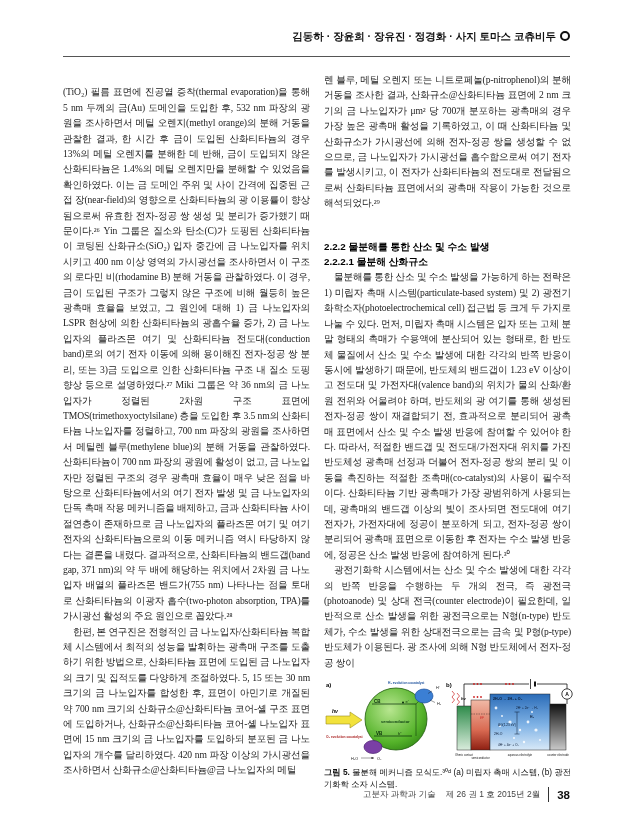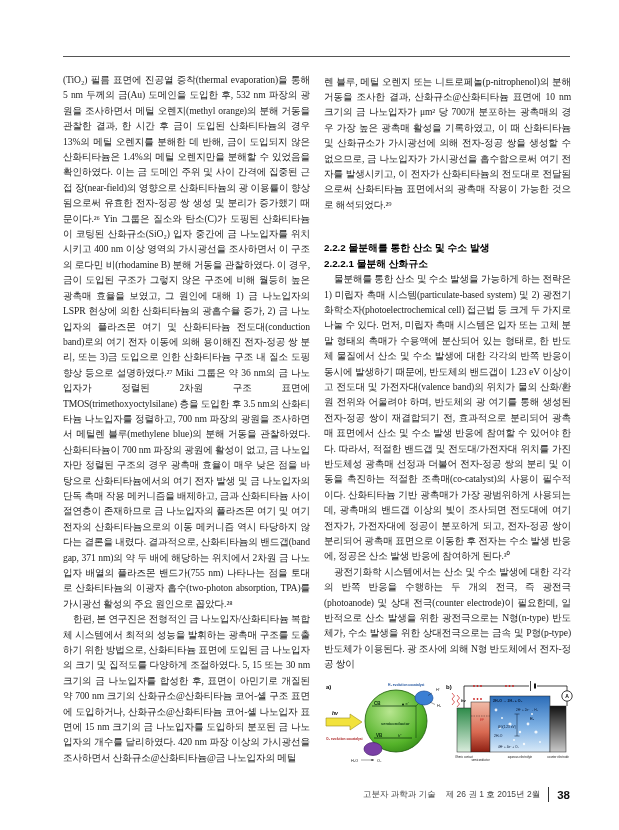--- a/index.html
+++ b/index.html
@@ -45,31 +45,34 @@
   .ftr .journal { margin-right:10px;margin-left:17px; }
   .ftr .vbar { width:1px; height:15px; background:#333; margin:0 8px; }
   .ftr .pageno { font-size:11.5px; font-weight:bold; color:#111; }
   .svgtxt { font-family:"Liberation Sans", sans-serif; }
 </style>
 </head>
 <body>
 
 <div class="page">
 
+  <div class="hdr">
+    <span>김동하 · 장윤희 · 장유진 · 정경화 · 사지 토마스 코츄비두</span><span class="ring"></span>
+  </div>
   <div class="hdr-rule"></div>
 
   <div class="columns">
 
     <section class="col">
       <p>(TiO₂) 필름 표면에 진공열 증착(thermal evaporation)을 통해 5 nm 두께의 금(Au) 도메인을 도입한 후, 532 nm 파장의 광원을 조사하면서 메틸 오렌지(methyl orange)의 분해 거동을 관찰한 결과, 한 시간 후 금이 도입된 산화티타늄의 경우 13%의 메틸 오렌지를 분해한 데 반해, 금이 도입되지 않은 산화티타늄은 1.4%의 메틸 오렌지만을 분해할 수 있었음을 확인하였다. 이는 금 도메인 주위 및 사이 간격에 집중된 근접 장(near-field)의 영향으로 산화티타늄의 광 이용률이 향상됨으로써 유효한 전자-정공 쌍 생성 및 분리가 증가했기 때문이다.²⁶ Yin 그룹은 질소와 탄소(C)가 도핑된 산화티타늄이 코팅된 산화규소(SiO₂) 입자 중간에 금 나노입자를 위치시키고 400 nm 이상 영역의 가시광선을 조사하면서 이 구조의 로다민 비(rhodamine B) 분해 거동을 관찰하였다. 이 경우, 금이 도입된 구조가 그렇지 않은 구조에 비해 월등히 높은 광촉매 효율을 보였고, 그 원인에 대해 1) 금 나노입자의 LSPR 현상에 의한 산화티타늄의 광흡수율 증가, 2) 금 나노입자의 플라즈몬 여기 및 산화티타늄 전도대(conduction band)로의 여기 전자 이동에 의해 용이해진 전자-정공 쌍 분리, 또는 3)금 도입으로 인한 산화티타늄 구조 내 질소 도핑 향상 등으로 설명하였다.²⁷ Miki 그룹은 약 36 nm의 금 나노입자가 정렬된 2차원 구조 표면에 TMOS(trimethoxyoctylsilane) 층을 도입한 후 3.5 nm의 산화티타늄 나노입자를 정렬하고, 700 nm 파장의 광원을 조사하면서 메틸렌 블루(methylene blue)의 분해 거동을 관찰하였다. 산화티타늄이 700 nm 파장의 광원에 활성이 없고, 금 나노입자만 정렬된 구조의 경우 광촉매 효율이 매우 낮은 점을 바탕으로 산화티타늄에서의 여기 전자 발생 및 금 나노입자의 단독 촉매 작용 메커니즘을 배제하고, 금과 산화티타늄 사이 절연층이 존재하므로 금 나노입자의 플라즈몬 여기 및 여기 전자의 산화티타늄으로의 이동 메커니즘 역시 타당하지 않다는 결론을 내렸다. 결과적으로, 산화티타늄의 밴드갭(band gap, 371 nm)의 약 두 배에 해당하는 위치에서 2차원 금 나노입자 배열의 플라즈몬 밴드가(755 nm) 나타나는 점을 토대로 산화티타늄의 이광자 흡수(two-photon absorption, TPA)를 가시광선 활성의 주요 원인으로 꼽았다.²⁸</p>
       <p class="indent">한편, 본 연구진은 전형적인 금 나노입자/산화티타늄 복합체 시스템에서 최적의 성능을 발휘하는 광촉매 구조를 도출하기 위한 방법으로, 산화티타늄 표면에 도입된 금 나노입자의 크기 및 집적도를 다양하게 조절하였다. 5, 15 또는 30 nm 크기의 금 나노입자를 합성한 후, 표면이 아민기로 개질된 약 700 nm 크기의 산화규소@산화티타늄 코어-셸 구조 표면에 도입하거나, 산화규소@산화티타늄 코어-셸 나노입자 표면에 15 nm 크기의 금 나노입자를 도입하되 분포된 금 나노입자의 개수를 달리하였다. 420 nm 파장 이상의 가시광선을 조사하면서 산화규소@산화티타늄@금 나노입자의 메틸</p>
     </section>
 
     <section class="col">
-      <p>렌 블루, 메틸 오렌지 또는 니트로페놀(p-nitrophenol)의 분해 거동을 조사한 결과, 산화규소@산화티타늄 표면에 10 nm 크기의 금 나노입자가 μm² 당 700개 분포하는 광촉매의 경우 가장 높은 광촉매 활성을 기록하였고, 이 때 산화티타늄 및 산화규소가 가시광선에 의해 전자-정공 쌍을 생성할 수 없으므로, 금 나노입자가 가시광선을 흡수함으로써 여기 전자를 발생시키고, 이 전자가 산화티타늄의 전도대로 전달됨으로써 산화티타늄 표면에서의 광촉매 작용이 가능한 것으로 해석되었다.²⁹</p>
+      <p>렌 블루, 메틸 오렌지 또는 니트로페놀(p-nitrophenol)의 분해 거동을 조사한 결과, 산화규소@산화티타늄 표면에 2 nm 크기의 금 나노입자가 μm² 당 700개 분포하는 광촉매의 경우 가장 높은 광촉매 활성을 기록하였고, 이 때 산화티타늄 및 산화규소가 가시광선에 의해 전자-정공 쌍을 생성할 수 없으므로, 금 나노입자가 가시광선을 흡수함으로써 여기 전자를 발생시키고, 이 전자가 산화티타늄의 전도대로 전달됨으로써 산화티타늄 표면에서의 광촉매 작용이 가능한 것으로 해석되었다.²⁹</p>
       <h3>2.2.2 물분해를 통한 산소 및 수소 발생</h3>
       <h4>2.2.2.1 물분해 산화규소</h4>
       <p class="indent">물분해를 통한 산소 및 수소 발생을 가능하게 하는 전략은 1) 미립자 촉매 시스템(particulate-based system) 및 2) 광전기화학소자(photoelectrochemical cell) 접근법 등 크게 두 가지로 나눌 수 있다. 먼저, 미립자 촉매 시스템은 입자 또는 고체 분말 형태의 촉매가 수용액에 분산되어 있는 형태로, 한 반도체 물질에서 산소 및 수소 발생에 대한 각각의 반쪽 반응이 동시에 발생하기 때문에, 반도체의 밴드갭이 1.23 eV 이상이고 전도대 및 가전자대(valence band)의 위치가 물의 산화/환원 전위와 어울려야 하며, 반도체의 광 여기를 통해 생성된 전자-정공 쌍이 재결합되기 전, 효과적으로 분리되어 광촉매 표면에서 산소 및 수소 발생 반응에 참여할 수 있어야 한다. 따라서, 적절한 밴드갭 및 전도대/가전자대 위치를 가진 반도체성 광촉매 선정과 더불어 전자-정공 쌍의 분리 및 이동을 촉진하는 적절한 조촉매(co-catalyst)의 사용이 필수적이다. 산화티타늄 기반 광촉매가 가장 광범위하게 사용되는데, 광촉매의 밴드갭 이상의 빛이 조사되면 전도대에 여기 전자가, 가전자대에 정공이 분포하게 되고, 전자-정공 쌍이 분리되어 광촉매 표면으로 이동한 후 전자는 수소 발생 반응에, 정공은 산소 발생 반응에 참여하게 된다.³⁰</p>
       <p class="indent">광전기화학 시스템에서는 산소 및 수소 발생에 대한 각각의 반쪽 반응을 수행하는 두 개의 전극, 즉 광전극(photoanode) 및 상대 전극(counter electrode)이 필요한데, 일반적으로 산소 발생을 위한 광전극으로는 N형(n-type) 반도체가, 수소 발생을 위한 상대전극으로는 금속 및 P형(p-type) 반도체가 이용된다. 광 조사에 의해 N형 반도체에서 전자-정공 쌍이</p>
 
       <figure>
         <svg width="250" height="84" viewBox="0 0 250 84">
           <defs>
             <radialGradient id="gGreen" cx="40%" cy="35%" r="75%">
               <stop offset="0%" stop-color="#b8e690"></stop>
@@ -198,20 +201,24 @@
           <text class="svgtxt" x="174" y="47.5" font-size="3.2" fill="#0b1a33">ΔG(1.23 eV)</text>
           <text class="svgtxt" x="170" y="57" font-size="3.4" fill="#0b1a33">2H₂O</text>
           <text class="svgtxt" x="174" y="68" font-size="3.2" fill="#0b1a33">4H⁺ + 4e⁻ + O₂</text>
 
           <text class="svgtxt" x="140" y="77.5" font-size="2.8" text-anchor="middle" fill="#111">Ohmic contact</text>
           <text class="svgtxt" x="156.5" y="81" font-size="2.8" text-anchor="middle" fill="#111">semiconductor</text>
           <text class="svgtxt" x="196" y="77.5" font-size="2.8" text-anchor="middle" fill="#111">aqueous electrolyte</text>
           <text class="svgtxt" x="234" y="77.5" font-size="2.8" text-anchor="middle" fill="#111">counter electrode</text>
         </svg>
 
+        <figcaption>
+          <b>그림 5.</b>
+          <span>물분해 메커니즘 모식도.³⁰ᵈ (a) 미립자 촉매 시스템, (b) 광전기화학 소자 시스템.</span>
+        </figcaption>
       </figure>
     </section>
   </div>
 
   <div class="ftr">
     <span class="journal">고분자 과학과 기술</span>
     <span>제 26 권 1 호 2015년 2월</span>
     <span class="vbar"></span>
     <span class="pageno">38</span>
   </div>

